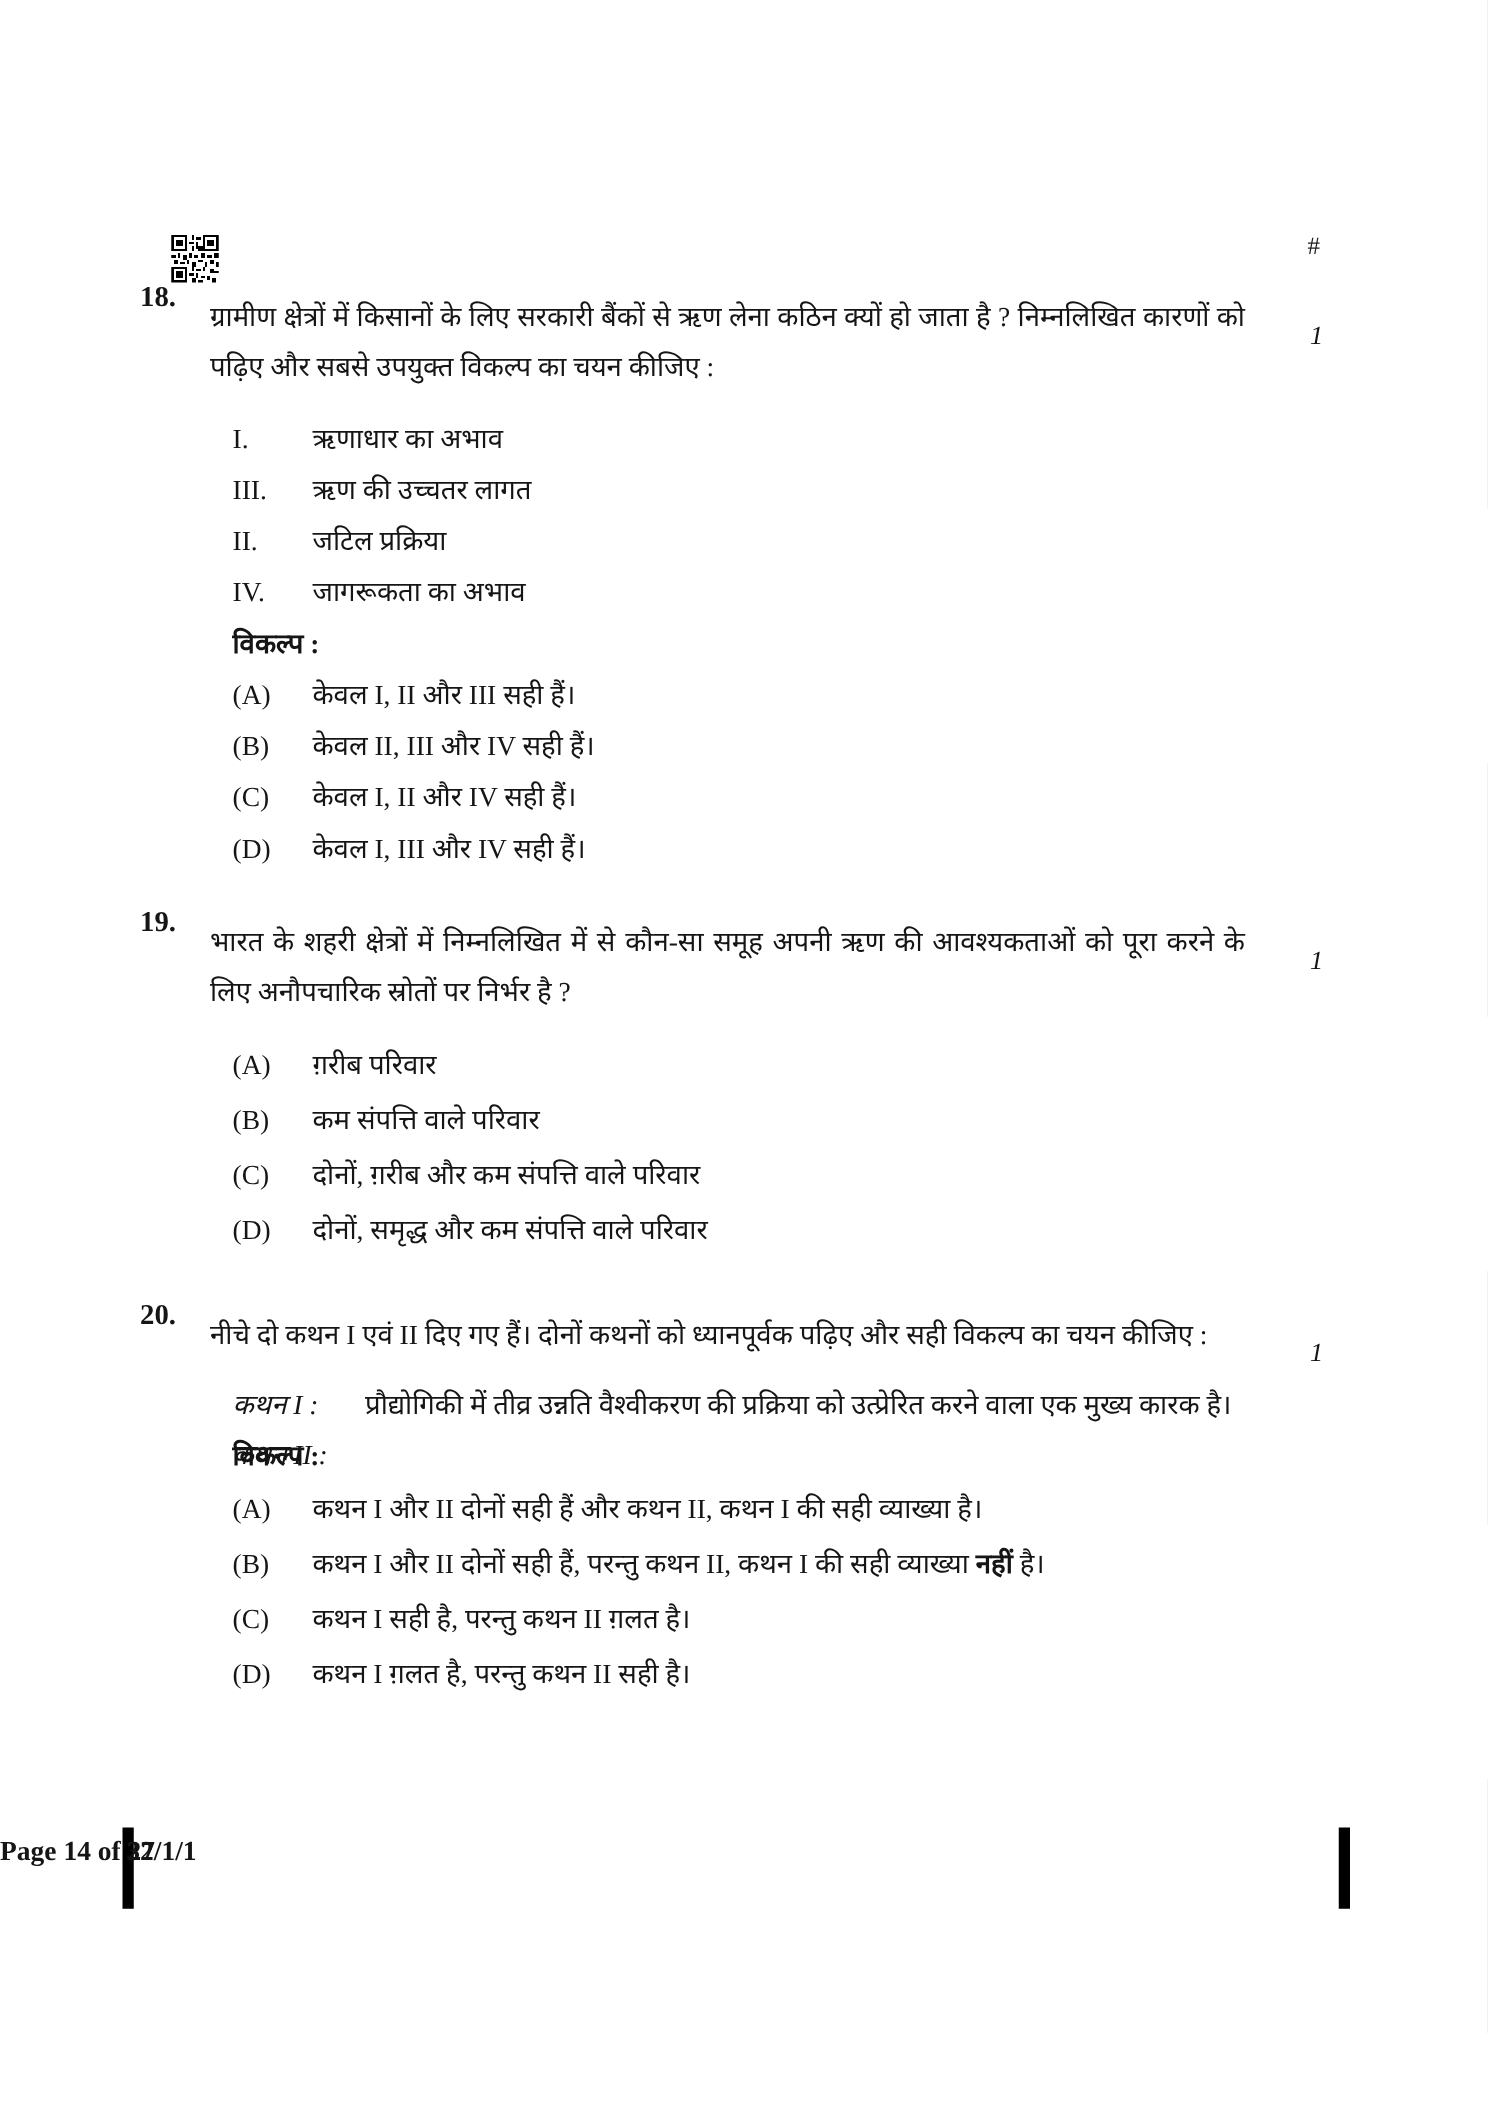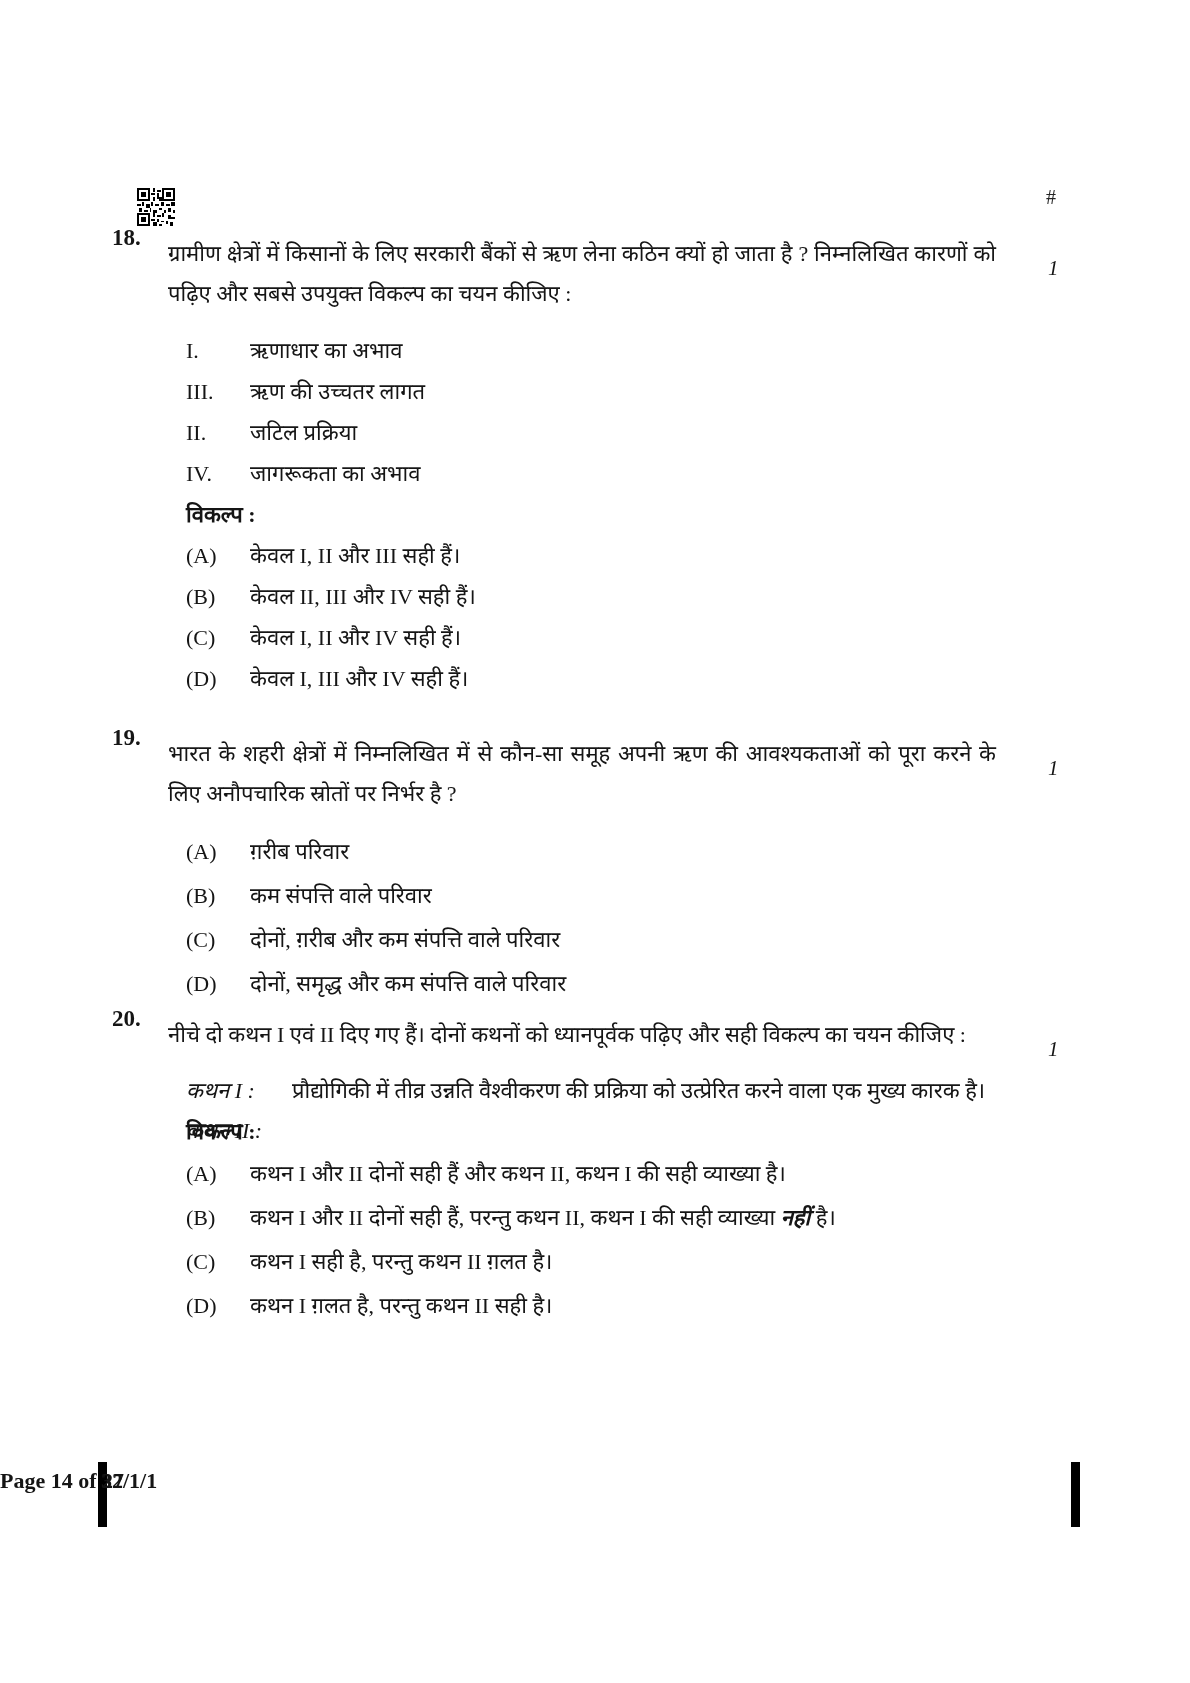--- a/index.html
+++ b/index.html
@@ -33,21 +33,21 @@
   }
   .sub{margin-left:34px;}
   .srow{position:relative;padding-left:64px;line-height:41px;}
   .srow.tall{line-height:44px;}
   .srow .lab{position:absolute;left:0;top:0;}
   .strow{position:relative;padding-left:106px;line-height:40px;text-align:justify;}
   .strow .lab{position:absolute;left:0;top:0;font-style:italic;}
   .opt-head{margin:0 0 0 34px;font-weight:bold;line-height:41px;}
   .gap8{margin-top:8px;}
   .gap16{margin-top:16px;}
-  .emph{font-weight:bold;font-style:italic;}
+  .emph{font-weight:bold;}
   .footer{position:absolute;left:0;right:0;top:1462px;height:70px;}
   .bar{position:absolute;top:0;width:9px;height:65px;background:#000;}
   .bar.left{left:98px;}
   .bar.right{left:1071px;}
   .paper-code{
     position:absolute;left:101px;top:6px;
     font-weight:bold;font-size:22px;
   }
   .page-num{
     position:absolute;left:0;right:0;top:6px;
@@ -174,21 +174,21 @@
           <span>दोनों, ग़रीब और कम संपत्ति वाले परिवार</span>
         </div>
         <div class="srow tall">
           <span class="lab">(D)</span>
           <span>दोनों, समृद्ध और कम संपत्ति वाले परिवार</span>
         </div>
       </div>
     </div>
   </section>
 
-  <section class="q" style="top:999px">
+  <section class="q" style="top:1032px">
     <span class="qnum">20.</span>
     <span class="marks">1</span>
     <div class="qcontent">
       <p class="qtext">नीचे दो कथन I एवं II दिए गए हैं। दोनों कथनों को ध्यानपूर्वक पढ़िए और सही विकल्प का चयन कीजिए :</p>
       <div class="sub">
         <div class="strow">
           <span class="lab">कथन I :</span>
           <span>प्रौद्योगिकी में तीव्र उन्नति वैश्वीकरण की प्रक्रिया को उत्प्रेरित करने वाला एक मुख्य कारक है।</span>
         </div>
         <div class="strow">

